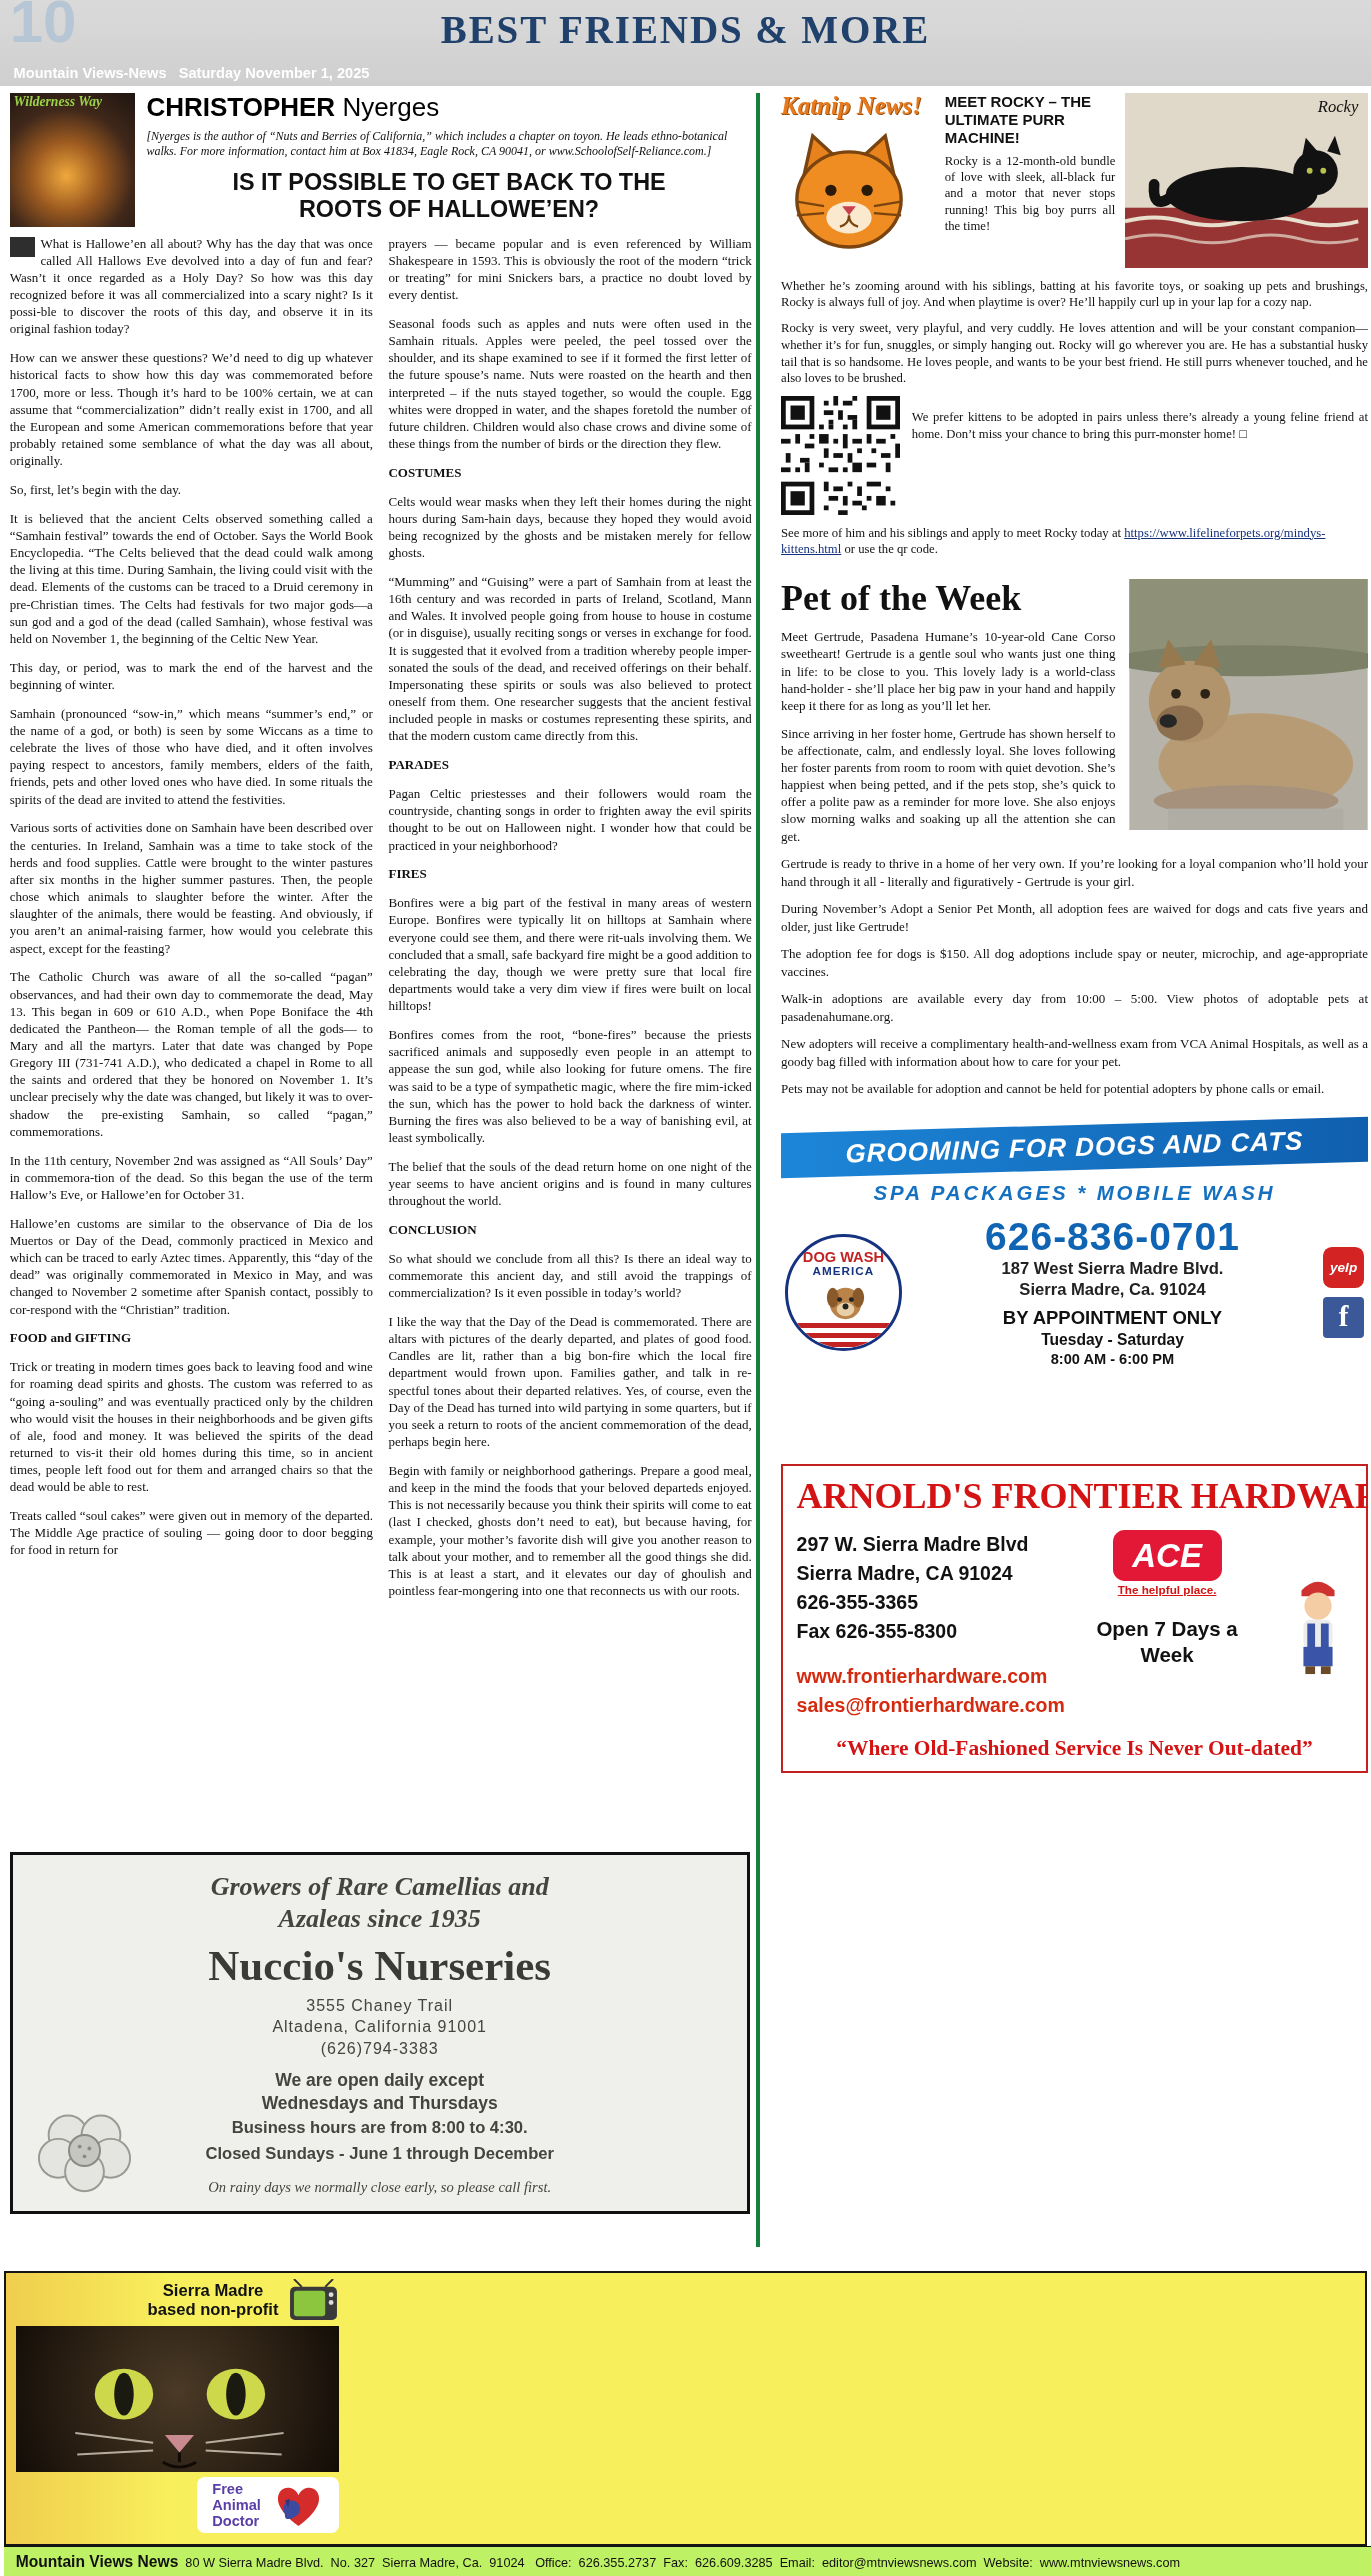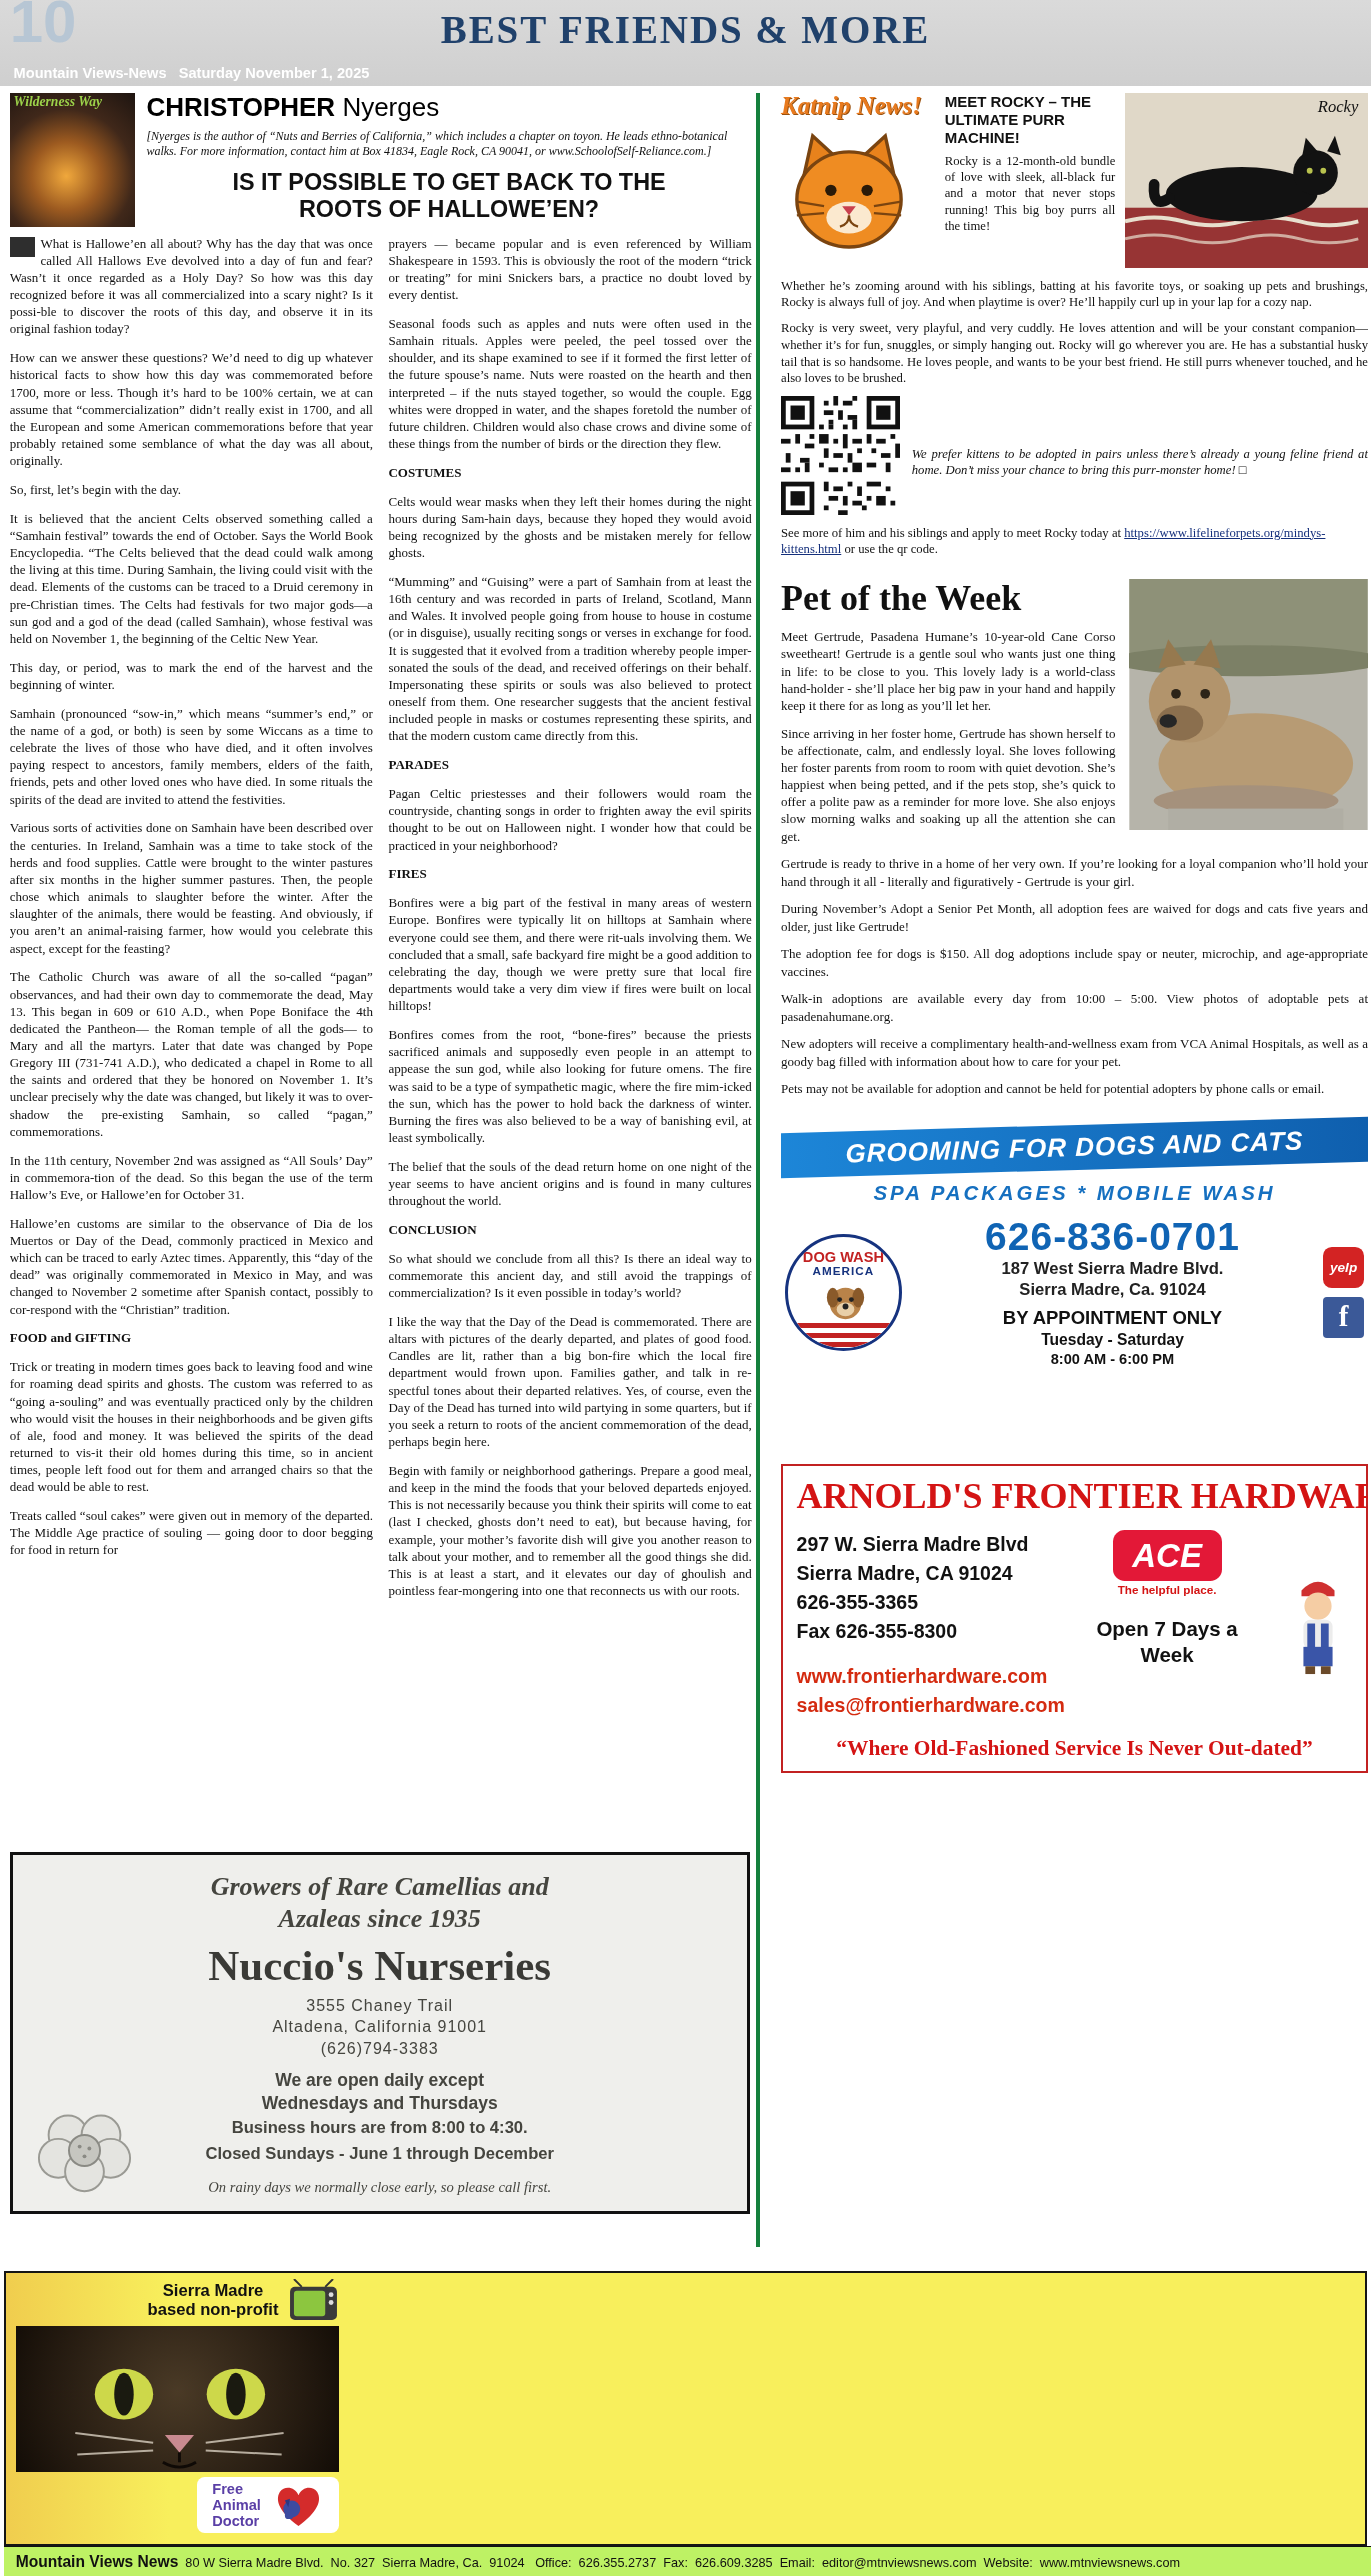--- a/index.html
+++ b/index.html
@@ -34,21 +34,21 @@
   .katnip-left{width:154px;flex:none;}
   .katnip-title{font:italic bold 25px/1.05 "Liberation Serif",serif;color:#e87a1e;text-shadow:1px 1px 0 #9a5210;}
   .cat-cartoon{width:136px;height:125px;margin-top:9.7px;}
   .katnip-mid{flex:1;min-width:0;}
   .katnip-headline{font:bold 15px/1.2 "Liberation Sans",sans-serif;margin-bottom:5.8px;}
   .katnip-intro{font-size:12.7px;line-height:1.28;text-align:justify;}
   .rocky-photo{width:243px;height:175px;flex:none;position:relative;overflow:hidden;background:#e0d8c8;}
   .rocky-label{position:absolute;top:5.8px;right:9.7px;font:italic 16.6px/1 "Liberation Serif",serif;z-index:2;}
   .katnip-paras{margin-top:9.7px;}
   .katnip-paras .para{font-size:12.7px;margin-bottom:8.8px;}
-  .qr-row{display:flex;gap:11.7px;align-items:center;margin-top:1.9px;font-style:italic;}
+  .qr-row{display:flex;gap:11.7px;align-items:flex-start;margin-top:1.9px;}
   .qr{width:119px;height:119px;flex:none;}
   .qr-note{font-size:12.7px;line-height:1.3;text-align:justify;padding-top:13.6px;}
   .see-more{font-size:12.7px;line-height:1.3;margin-top:9.7px;}
   .lnk{color:#15307c;text-decoration:underline;}
 
   .pow{margin-top:21.4px;}
   .pow-photo{float:right;width:239px;height:251px;margin:0 0 9.7px 13.6px;position:relative;overflow:hidden;}
   .pow-title{font:bold 36px/1.1 "Liberation Serif",serif;margin-bottom:9.7px;}
   .pow-paras .para{font-size:13px;margin-bottom:10.7px;}
 
@@ -74,21 +74,21 @@
 
   
   .hardware{margin-top:84px;border:2.9px solid #c22121;padding:11.7px 13.6px 9.7px;background:#fff;}
   .h-name{font:bold 36px/1 "Liberation Serif",serif;color:#d41414;text-align:center;margin-bottom:15.6px;white-space:nowrap;}
   .h-row{display:flex;gap:9.7px;}
   .h-left{flex:1;font:bold 19.5px/1.5 "Liberation Sans",sans-serif;}
   .h-web{margin-top:15.6px;}
   .h-web,.h-email{color:#d42b10;font:bold 19.5px/1.45 "Liberation Sans",sans-serif;}
   .h-mid{width:185px;flex:none;text-align:center;}
   .ace{width:109px;height:51px;background:#e31837;border-radius:11.7px;color:#fff;font:italic bold 33px/51px "Liberation Sans",sans-serif;margin:0 auto;}
-  .ace-tag{font:bold 11.7px/1.5 "Liberation Sans",sans-serif;color:#d41414;}
+  .ace-tag{font:bold 11.7px/1.5 "Liberation Sans",sans-serif;color:#d41414;text-decoration:underline;}
   .h-open{font:bold 20.5px/1.3 "Liberation Sans",sans-serif;margin-top:17.5px;}
   .h-right{width:97px;flex:none;display:flex;align-items:center;justify-content:center;}
   .h-tagline{font:bold 21.4px/1.2 "Liberation Serif",serif;color:#d41414;text-align:center;margin-top:17px;}
 
   
   .nursery{position:absolute;left:9.7px;top:1852px;width:740px;height:362px;border:3.9px solid #111;background:#efefec;text-align:center;color:#45453f;padding-top:15.6px;}
   .camellia{position:absolute;left:17.5px;bottom:11.7px;width:109px;height:97px;}
   .n-grow{font:italic bold 26px/1.25 "Liberation Serif",serif;}
   .n-name{font:bold 43px/1.15 "Liberation Serif",serif;margin:5.8px 0 3.9px;color:#3a3a36;}
   .n-addr{font:16px/1.35 "Liberation Sans",sans-serif;letter-spacing:1px;}

